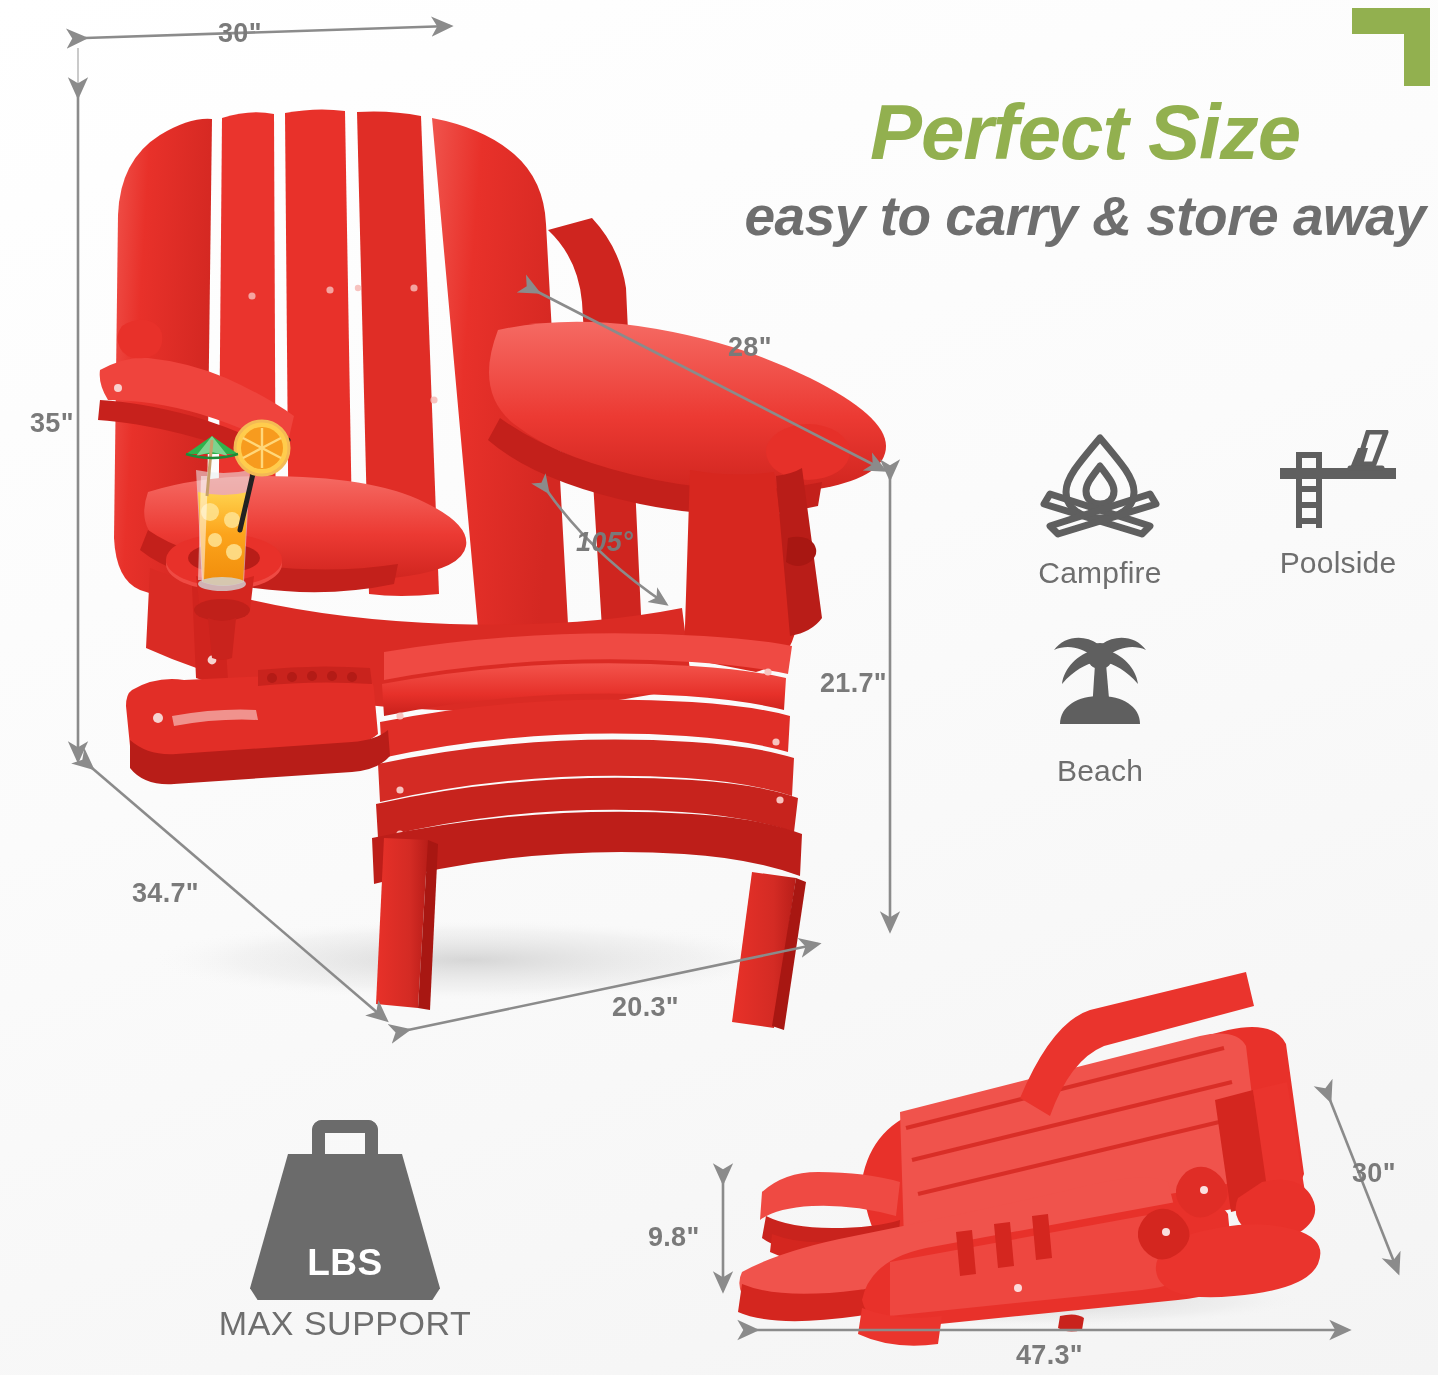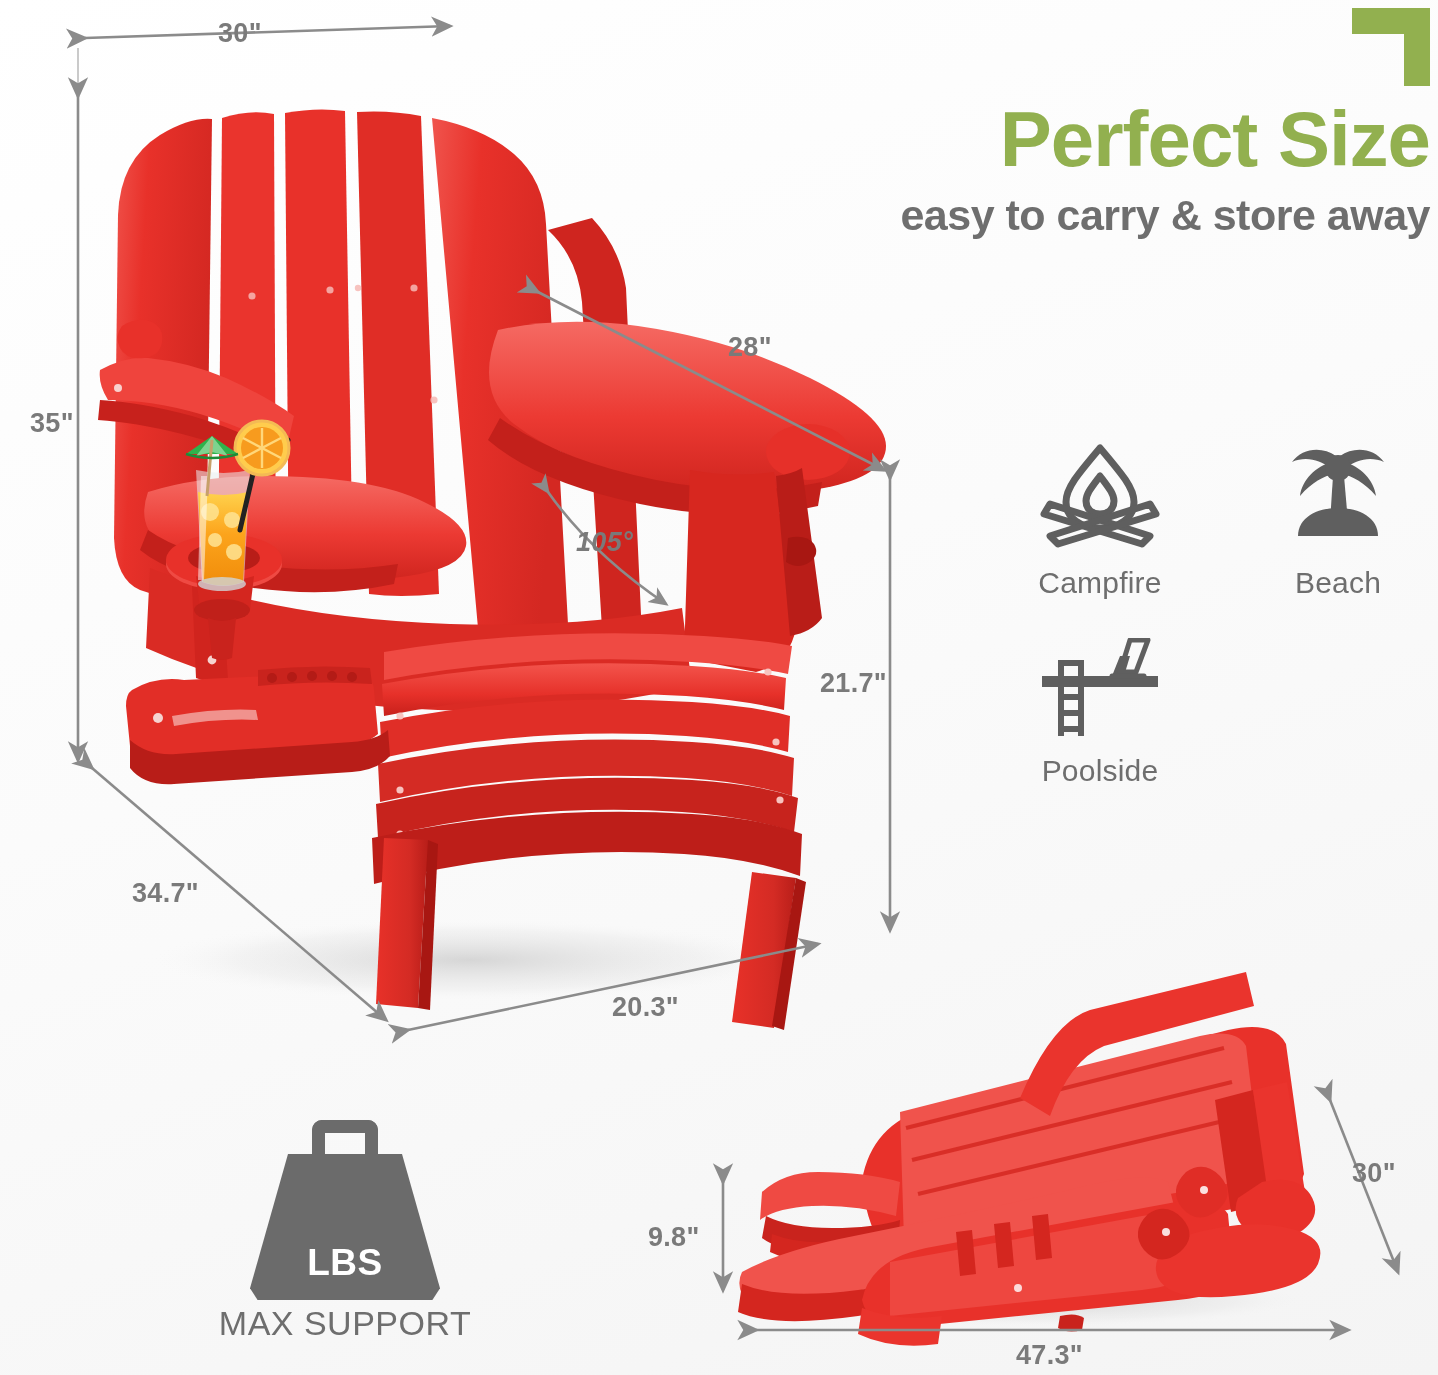--- a/index.html
+++ b/index.html
@@ -22,33 +22,33 @@
     --red:#e8312a;
     --red-dk:#c8211c;
     --red-lt:#f04a43;
     --red-lt2:#f5655e;
     --gray:#6e6e6e;
     --gray-lt:#9b9b9b;
     --dim:#7a7a7a;
   }
 
   
-  .headline { position:absolute; left:740px; top:99px; width:690px; text-align:right; }
+  .headline { position:absolute; left:740px; top:92px; width:690px; text-align:center;font-style:italic; }
   .headline .title {
     font-size:78px; font-weight:bold; color:var(--green);
     letter-spacing:-1px; line-height:1.05;
   }
   .headline .sub {
-    font-size:43px; font-weight:bold; color:var(--gray);
+    font-size:55px; font-weight:bold; color:var(--gray);
     margin-top:10px; letter-spacing:-0.5px; white-space:nowrap;
   }
 
   
   .usecases {
-    position:absolute; left:1000px; top:440px;
+    position:absolute; left:1000px; top:430px;
     width:438px; display:grid; grid-template-columns:1fr 1fr;
     row-gap:52px; column-gap:10px;gap:38px;
   }
   .uc { display:flex; flex-direction:column; align-items:center; }
   .uc svg { display:block; }
   .uc .uc-label {
     margin-top:16px; font-size:30px; color:var(--gray);
     font-weight:normal; letter-spacing:0.2px;
   }
 
@@ -382,53 +382,53 @@
           <path d="M62 36 C53 48 48 54 48 61 C48 69 54 74 62 74 C70 74 76 69 76 61 C76 54 71 48 62 36 Z"></path>
           <path d="M12 64 L112 96 L104 104 L6 74 Z"></path>
           <path d="M112 64 L12 96 L20 104 L118 74 Z"></path>
         </svg>
       </span>
       <span class="uc-label">Campfire</span>
     </div>
 
     <div class="uc">
       <span>
+        <svg width="124" height="100" viewBox="0 0 124 100" fill="none" stroke="#5f5f5f">
+          <rect x="4" y="38" width="116" height="11" fill="#5f5f5f" stroke="none"></rect>
+
+          <rect x="20" y="22" width="6" height="76" fill="#5f5f5f" stroke="none"></rect>
+          <rect x="40" y="22" width="6" height="76" fill="#5f5f5f" stroke="none"></rect>
+          <rect x="20" y="22" width="26" height="6" fill="#5f5f5f" stroke="none"></rect>
+          <rect x="20" y="56" width="26" height="6" fill="#5f5f5f" stroke="none"></rect>
+          <rect x="20" y="72" width="26" height="6" fill="#5f5f5f" stroke="none"></rect>
+          <rect x="20" y="88" width="26" height="6" fill="#5f5f5f" stroke="none"></rect>
+
+          <path d="M74 38 L82 18 L92 18 L86 38 Z" fill="#5f5f5f" stroke="none"></path>
+          <path d="M92 2 L110 2 L98 34 L82 34 Z" stroke-width="5" stroke-linejoin="round"></path>
+          <path d="M74 38 L106 38" stroke-width="5" stroke-linecap="round"></path>
+        </svg>
+      </span>
+      <span class="uc-label">Poolside</span>
+    </div>
+
+    <div class="uc">
+      <span>
         <svg width="120" height="110" viewBox="0 0 120 110" fill="#5f5f5f">
           <path d="M58 16 C44 6 24 8 14 22 C28 16 42 20 52 28 Z"></path>
           <path d="M62 16 C76 6 96 8 106 22 C92 16 78 20 68 28 Z"></path>
           <path d="M54 22 C38 26 24 40 22 56 C34 42 46 36 56 34 Z"></path>
           <path d="M66 22 C82 26 96 40 98 56 C86 42 74 36 64 34 Z"></path>
           <circle cx="60" cy="28" r="13"></circle>
           <path d="M55 36 L66 36 L70 82 L52 82 Z"></path>
           <path d="M20 96 C20 78 38 68 60 68 C82 68 100 78 100 96 Z"></path>
         </svg>
       </span>
       <span class="uc-label">Beach</span>
     </div>
 
-    <div class="uc">
-      <span>
-        <svg width="124" height="100" viewBox="0 0 124 100" fill="none" stroke="#5f5f5f">
-          <rect x="4" y="38" width="116" height="11" fill="#5f5f5f" stroke="none"></rect>
-
-          <rect x="20" y="22" width="6" height="76" fill="#5f5f5f" stroke="none"></rect>
-          <rect x="40" y="22" width="6" height="76" fill="#5f5f5f" stroke="none"></rect>
-          <rect x="20" y="22" width="26" height="6" fill="#5f5f5f" stroke="none"></rect>
-          <rect x="20" y="56" width="26" height="6" fill="#5f5f5f" stroke="none"></rect>
-          <rect x="20" y="72" width="26" height="6" fill="#5f5f5f" stroke="none"></rect>
-          <rect x="20" y="88" width="26" height="6" fill="#5f5f5f" stroke="none"></rect>
-
-          <path d="M74 38 L82 18 L92 18 L86 38 Z" fill="#5f5f5f" stroke="none"></path>
-          <path d="M92 2 L110 2 L98 34 L82 34 Z" stroke-width="5" stroke-linejoin="round"></path>
-          <path d="M74 38 L106 38" stroke-width="5" stroke-linecap="round"></path>
-        </svg>
-      </span>
-      <span class="uc-label">Poolside</span>
-    </div>
-
   </div>
 
   <div class="maxsupport">
     <div class="weight-icon">
       <div class="handle"></div>
       <div class="body"></div>
       <div class="lbs">LBS</div>
     </div>
     <div class="ms-label">MAX SUPPORT</div>
   </div>

